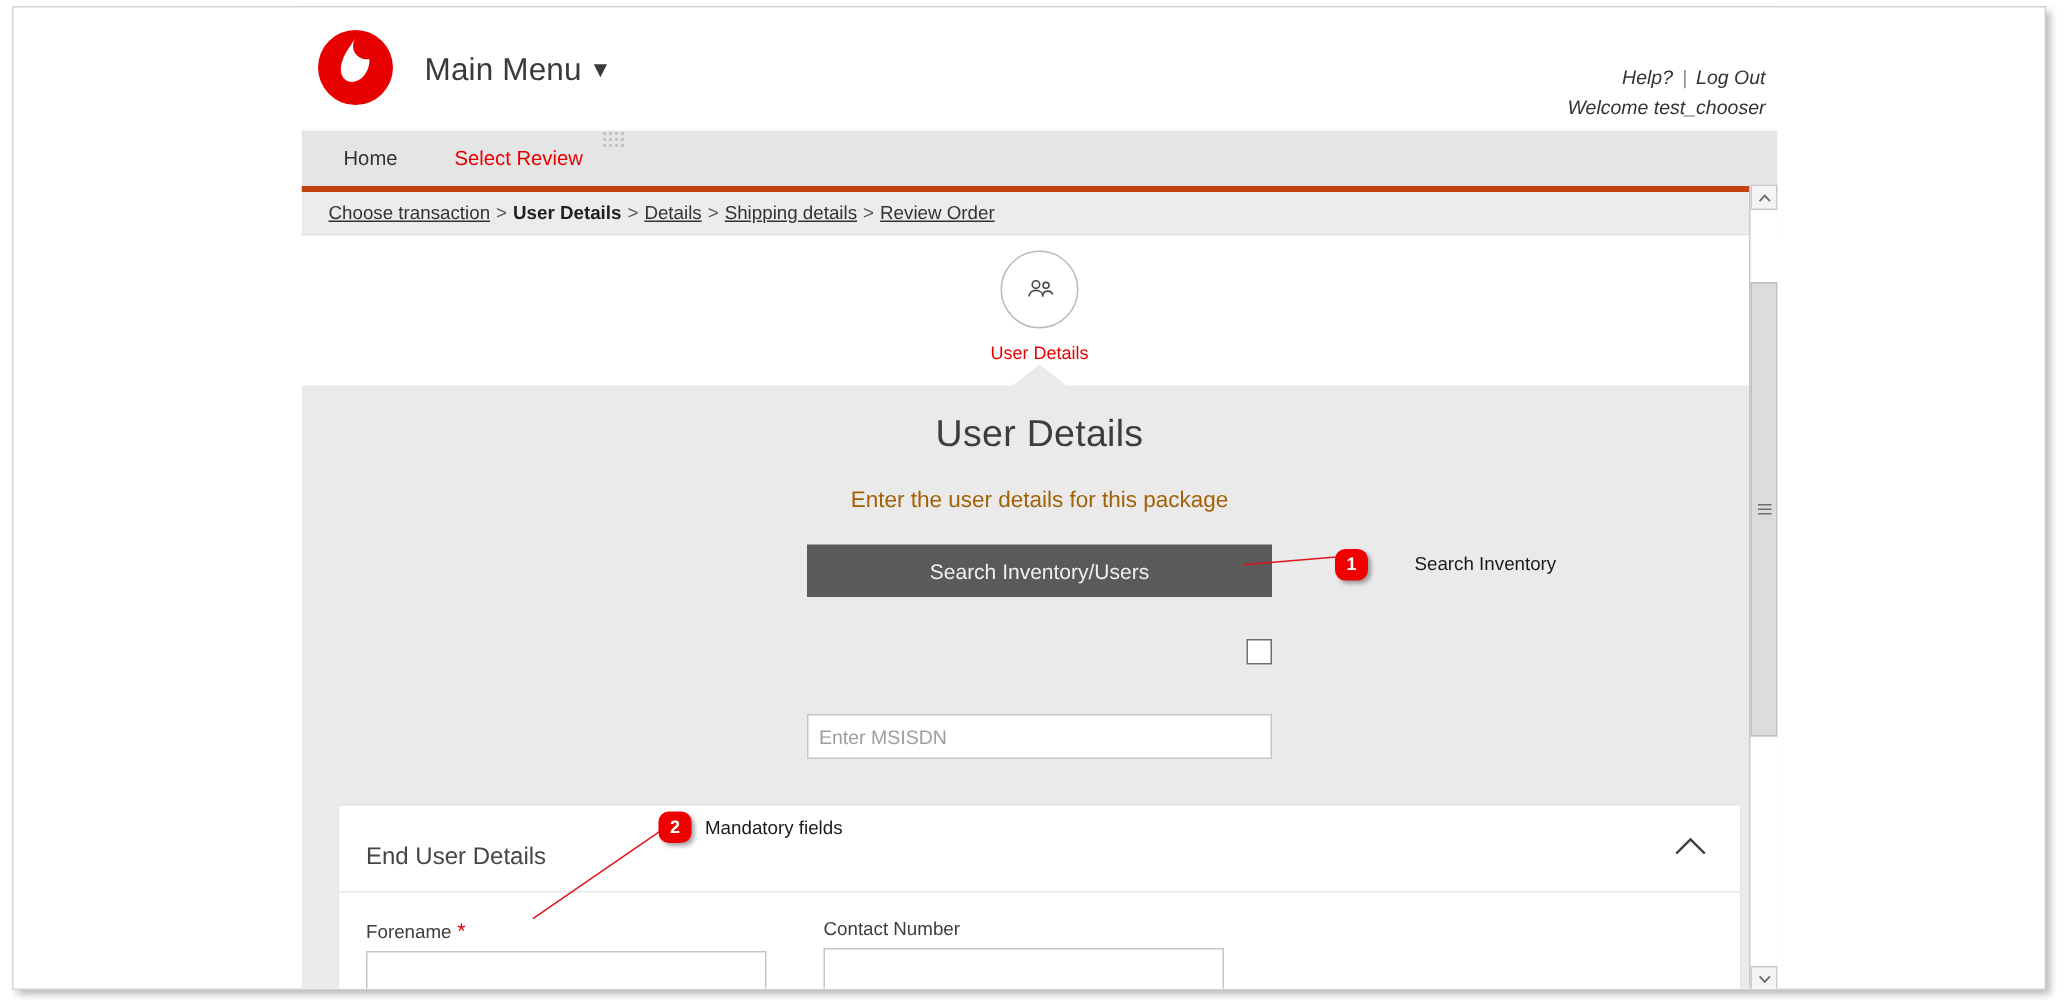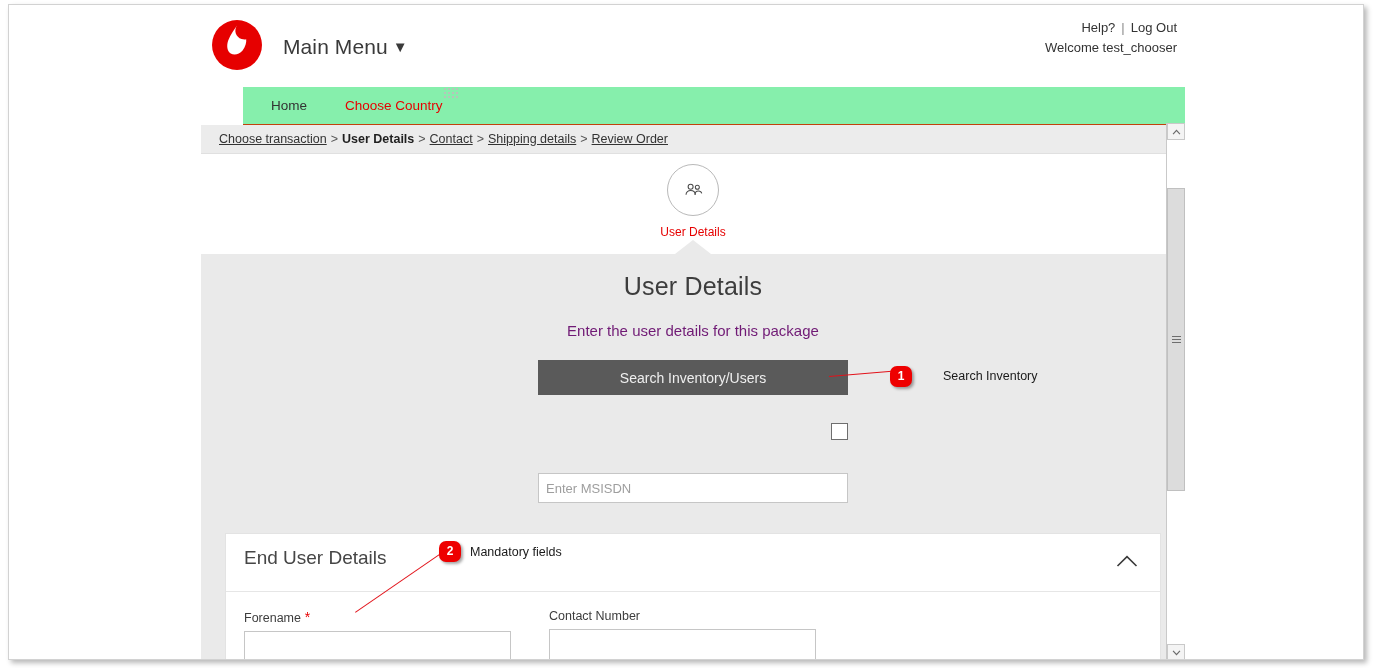--- a/index.html
+++ b/index.html
@@ -65,41 +65,41 @@
   }
   .main-menu .caret {
     font-size: 15px;
     margin-left: 5px;
     position: relative;
     top: -2px;
   }
   .util {
     position: absolute;
     right: 8px;
-    top: 13px;
+    top: 37px;
     text-align: right;
     font-size: 13px;
     color: #333333;
     line-height: 20px;
+    font-style: italic;
   }
   .util a {
     color: #333333;
     text-decoration: none;
     cursor: pointer;
   }
   .util .sep { color: #8a8a8a; padding: 0 6px; }
   .util .welcome { display: block; white-space: nowrap; text-align: right; }
 
   
   .navbar {
     position: relative;
     height: 37px;
-    background: #86efac;
-    border-bottom: 1px solid #c2410c;
-    margin-left: 42px;
+    background: #e5e5e5;
+    border-bottom: 4px solid #c2410c;
   }
   .navbar .nav-item {
     position: absolute;
     top: 11px;
     font-size: 13.5px;
     cursor: pointer;
     white-space: nowrap;
   }
   .nav-home { left: 28px; color: #333333; }
   .nav-country { left: 102px; color: #e60000; }
@@ -189,21 +189,21 @@
     font-size: 25px;
     color: #3d3d3d;
     font-weight: normal;
     margin: 0;
     padding-top: 18px;
     letter-spacing: .2px;
   }
   .panel-sub {
     text-align: center;
     font-size: 15px;
-    color: #701a75;
+    color: #a16207;
     margin-top: 21px;
   }
 
   .btn-search {
     display: block;
     width: 310px;
     height: 35px;
     line-height: 35px;
     margin: 21px auto 12px auto;
     background: #5a5a5a;
@@ -263,22 +263,22 @@
     box-sizing: border-box;
   }
   .card-head {
     position: relative;
     height: 57px;
     border-bottom: 1px solid #e6e6e6;
   }
   .card-head-title {
     position: absolute;
     left: 18px;
-    top: 13px;
-    font-size: 19px;
+    top: 26px;
+    font-size: 16px;
     color: #464646;
     text-align: center;
   }
   .chev {
     position: absolute;
     right: 22px;
     top: 20px;
     width: 22px;
     height: 14px;
     cursor: pointer;
@@ -416,27 +416,27 @@
       </div>
 
       <div class="util">
         <a>Help?</a><span class="sep">|</span><a>Log Out</a>
         <span class="welcome">Welcome test_chooser</span>
       </div>
     </div>
 
     <div class="navbar">
       <div class="nav-item nav-home">Home</div>
-      <div class="nav-item nav-country">Choose Country</div>
+      <div class="nav-item nav-country">Select Review</div>
       <div class="drag-dots"></div>
     </div>
 
     <div class="crumbbar">
       <div class="crumbs">
-        <span class="c-link">Choose transaction</span><span class="c-sep">&gt;</span><span class="c-cur">User Details</span><span class="c-sep">&gt;</span><span class="c-link">Contact</span><span class="c-sep">&gt;</span><span class="c-link">Shipping details</span><span class="c-sep">&gt;</span><span class="c-link">Review Order</span>
+        <span class="c-link">Choose transaction</span><span class="c-sep">&gt;</span><span class="c-cur">User Details</span><span class="c-sep">&gt;</span><span class="c-link">Details</span><span class="c-sep">&gt;</span><span class="c-link">Shipping details</span><span class="c-sep">&gt;</span><span class="c-link">Review Order</span>
       </div>
     </div>
 
     <div class="stepper">
       <div class="step">
         <div class="step-circle">
           <svg viewBox="0 0 24 24" width="23" height="23" aria-hidden="true">
             <circle cx="9" cy="8" r="2.6" fill="none" stroke="#4a4a4a" stroke-width="1.1"></circle>
             <path d="M4.2 16.4c0-2.7 2.2-4.3 4.8-4.3s4.8 1.6 4.8 4.3" fill="none" stroke="#4a4a4a" stroke-width="1.1"></path>
             <circle cx="16" cy="8.6" r="2.1" fill="none" stroke="#4a4a4a" stroke-width="1.1"></circle>

